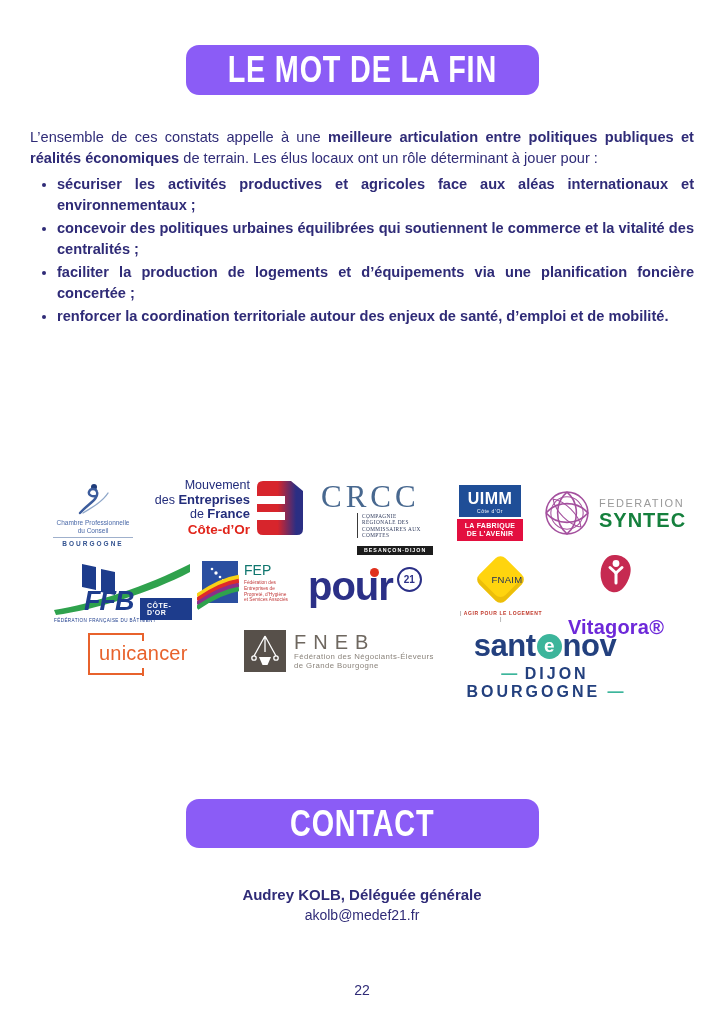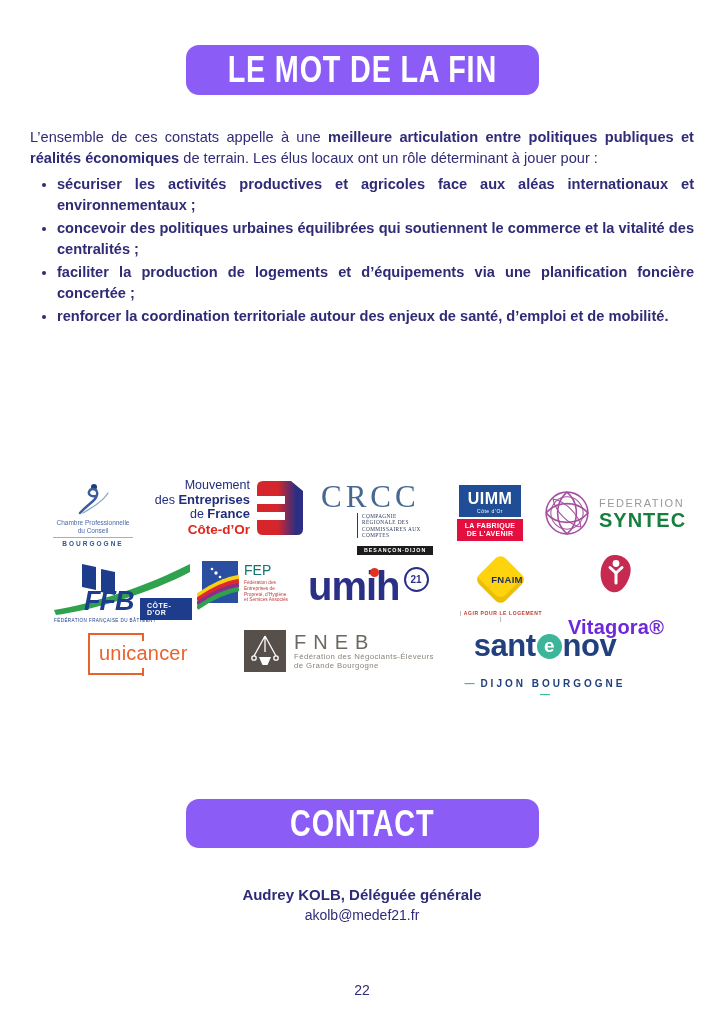--- a/index.html
+++ b/index.html
@@ -76,21 +76,21 @@
     letter-spacing:-1px;line-height:40px;}
   .umih .dot{position:absolute;left:62px;top:2px;width:9px;height:9px;border-radius:50%;background:#E0301E;}
   .umih .circ{width:25px;height:25px;border:2.5px solid #2B3087;border-radius:50%;
     display:inline-flex;align-items:center;justify-content:center;
     font-size:10px;font-weight:bold;color:#2B3087;margin:1px 0 0 4px;}
   
   .fnaim{left:458px;top:558px;width:86px;text-align:center;}
   .fnaim .dia-wrap{position:relative;height:48px;}
   .fnaim .dia{position:absolute;left:24px;top:3px;width:37px;height:37px;background:#FFD40E;
     border-radius:7px;transform:rotate(45deg);box-shadow:inset -4px -4px 0 rgba(200,150,0,.35);}
-  .fnaim .nm{position:absolute;left:12px;right:0;top:16px;font-size:9.5px;font-weight:bold;color:#1B2C5E;letter-spacing:.3px;}
+  .fnaim .nm{position:absolute;left:12px;right:0;top:16px;font-size:9.5px;font-weight:normal;color:#1B2C5E;letter-spacing:.3px;}
   .fnaim .tag{margin-top:4px;font-size:5px;color:#C0392B;letter-spacing:.6px;font-weight:bold;}
   .fnaim .tag .bar{color:#999;}
   
   .vitagora{left:566px;top:554px;width:100px;text-align:center;}
   .vitagora .nm{font-size:20px;font-weight:bold;color:#6d28d9;letter-spacing:.2px;margin-top:18px;}
   
   .unicancer{left:88px;top:630px;width:110px;height:48px;}
   .unicancer .bracket{position:absolute;left:0;top:3px;width:56px;height:42px;
     border:2.5px solid #E8622C;border-right:none;}
   .unicancer .bracket:before,.unicancer .bracket:after{content:"";position:absolute;right:0;width:2.5px;height:8px;background:#E8622C;}
@@ -100,21 +100,21 @@
   .fneb{left:244px;top:630px;display:flex;align-items:center;gap:8px;}
   .fneb .nm{font-size:20px;color:#6E675F;letter-spacing:7px;line-height:20px;}
   .fneb .s{font-size:7.8px;color:#8A837B;line-height:9.5px;letter-spacing:.4px;}
   
   .santenov{left:462px;top:630px;width:166px;text-align:center;}
   .santenov .nm{display:flex;align-items:center;justify-content:center;
     font-size:31px;font-weight:bold;color:#23407E;letter-spacing:-.5px;line-height:32px;}
   .santenov .e{display:inline-flex;align-items:center;justify-content:center;
     width:25px;height:25px;border-radius:50%;background:#3CB59B;color:#fff;
     font-size:19px;font-weight:bold;margin:0 1px;}
-  .santenov .sub{margin-top:16px;font-size:10px;font-weight:bold;color:#23407E;letter-spacing:3px;}
+  .santenov .sub{margin-top:3px;font-size:16px;font-weight:bold;color:#23407E;letter-spacing:3px;}
   .santenov .sub .d{color:#3CB59B;letter-spacing:0;}
   
   .contact-block{position:absolute;top:886px;left:0;right:0;text-align:center;}
   .contact-block .nm{font-size:15px;font-weight:bold;color:#2F2B77;}
   .contact-block .em{font-size:14px;color:#2F2B77;margin-top:4px;}
   .pagenum{position:absolute;top:982px;left:0;right:0;text-align:center;font-size:14px;color:#2F2B77;}
 </style>
 </head>
 <body>
 
@@ -234,21 +234,21 @@
     <div class="col">
       <div class="name">FEP</div>
       <div class="s">Fédération des</div>
       <div class="s">Entreprises de</div>
       <div class="s">Propreté, d’Hygiène</div>
       <div class="s">et Services Associés</div>
     </div>
   </div>
 
   <div class="logo umih">
-    <div class="word"><span>umih</span><span class="dot"></span></div>
+    <div class="word"><span>pour</span><span class="dot"></span></div>
     <span class="circ">21</span>
   </div>
 
   <div class="logo fnaim">
     <div class="dia-wrap">
       <div class="dia"></div>
       <div class="nm">FNAIM</div>
     </div>
     <div class="tag"><span class="bar">|</span> <span>AGIR POUR LE LOGEMENT</span> <span class="bar">|</span></div>
   </div>

